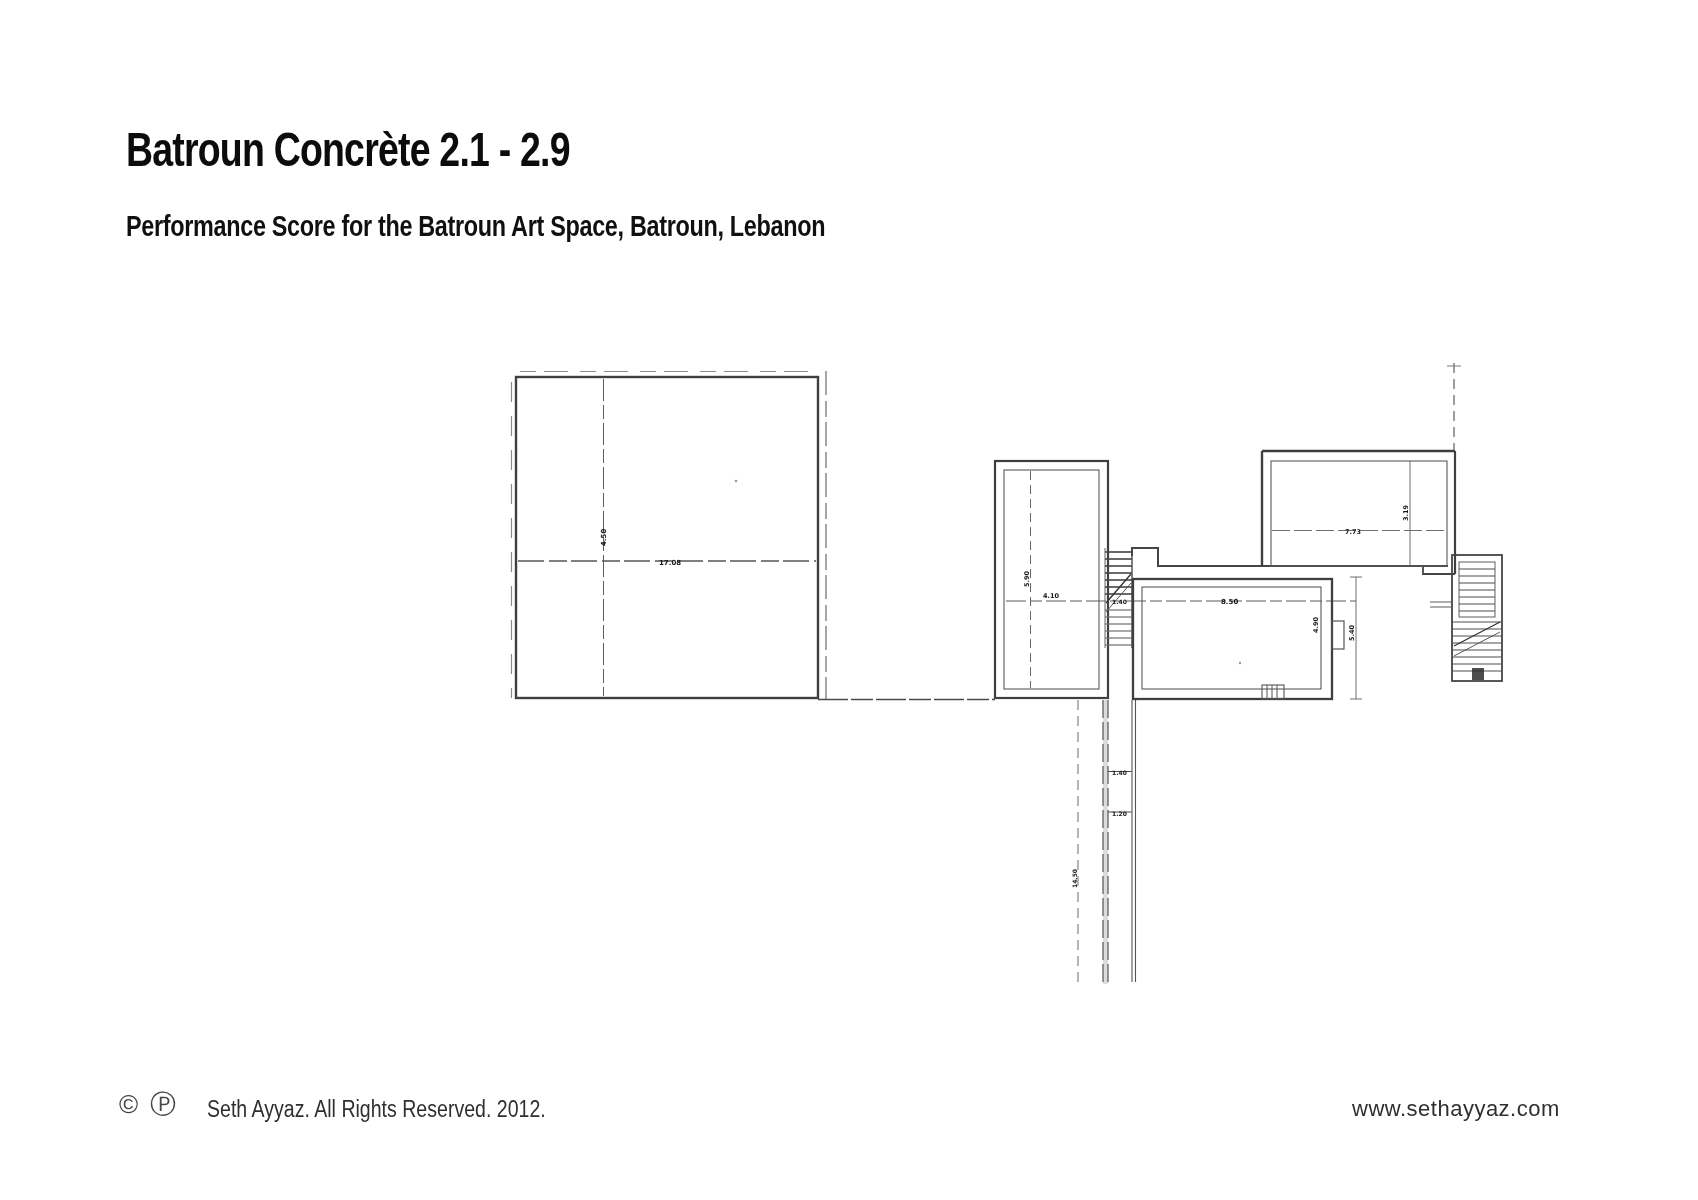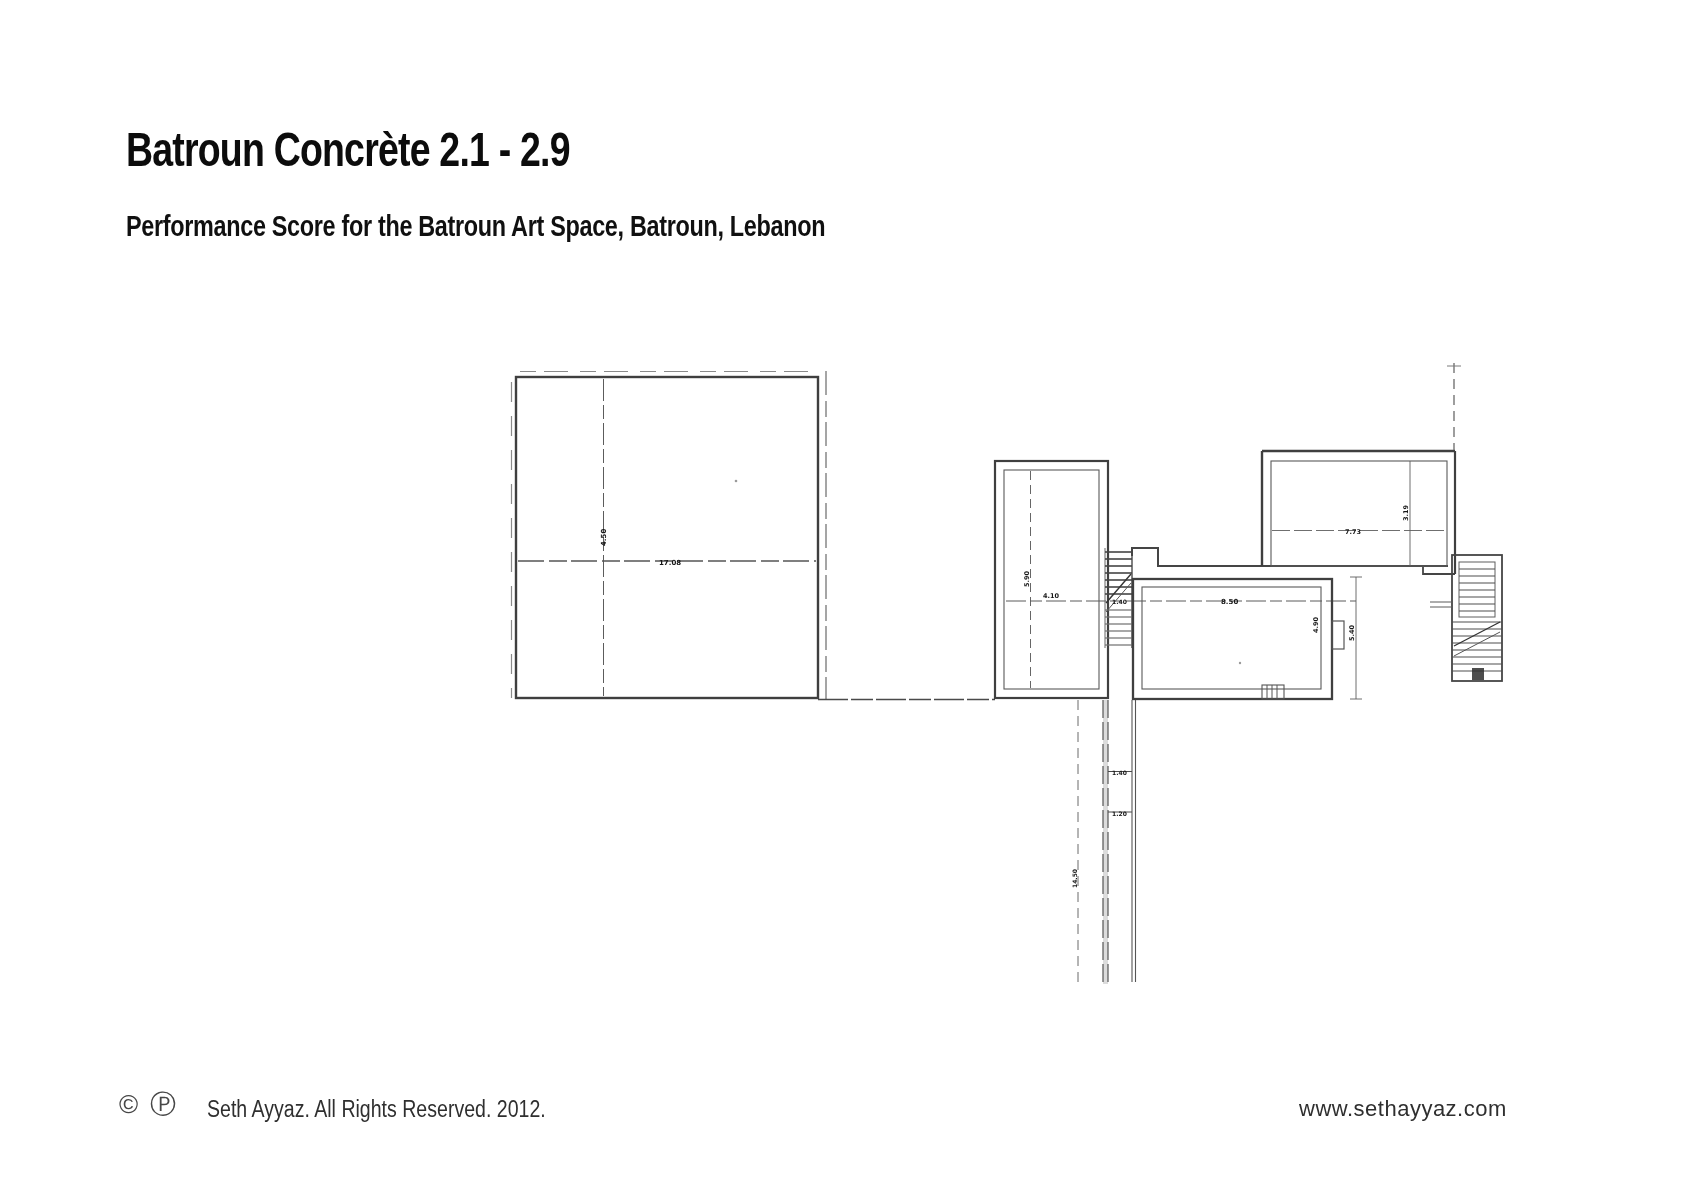--- a/index.html
+++ b/index.html
@@ -31,21 +31,21 @@
   }
   .sym-c{left:119px;}
   .sym-p{left:150px;}
   .footer-rights{
     position:absolute;left:207px;top:1097px;
     font-size:23px;color:#2f2f2f;line-height:1.1;
     transform:scaleX(0.85);transform-origin:left top;
     white-space:nowrap;
   }
   .footer-site{
-    position:absolute;left:1299px;top:1097px;
+    position:absolute;left:1352px;top:1097px;
     font-size:22px;color:#2f2f2f;line-height:1.1;
     letter-spacing:0.5px;white-space:nowrap;
   }
   svg text{font-family:"DejaVu Sans", sans-serif;}
 </style>
 </head>
 <body>
 
 <div class="page">
 

